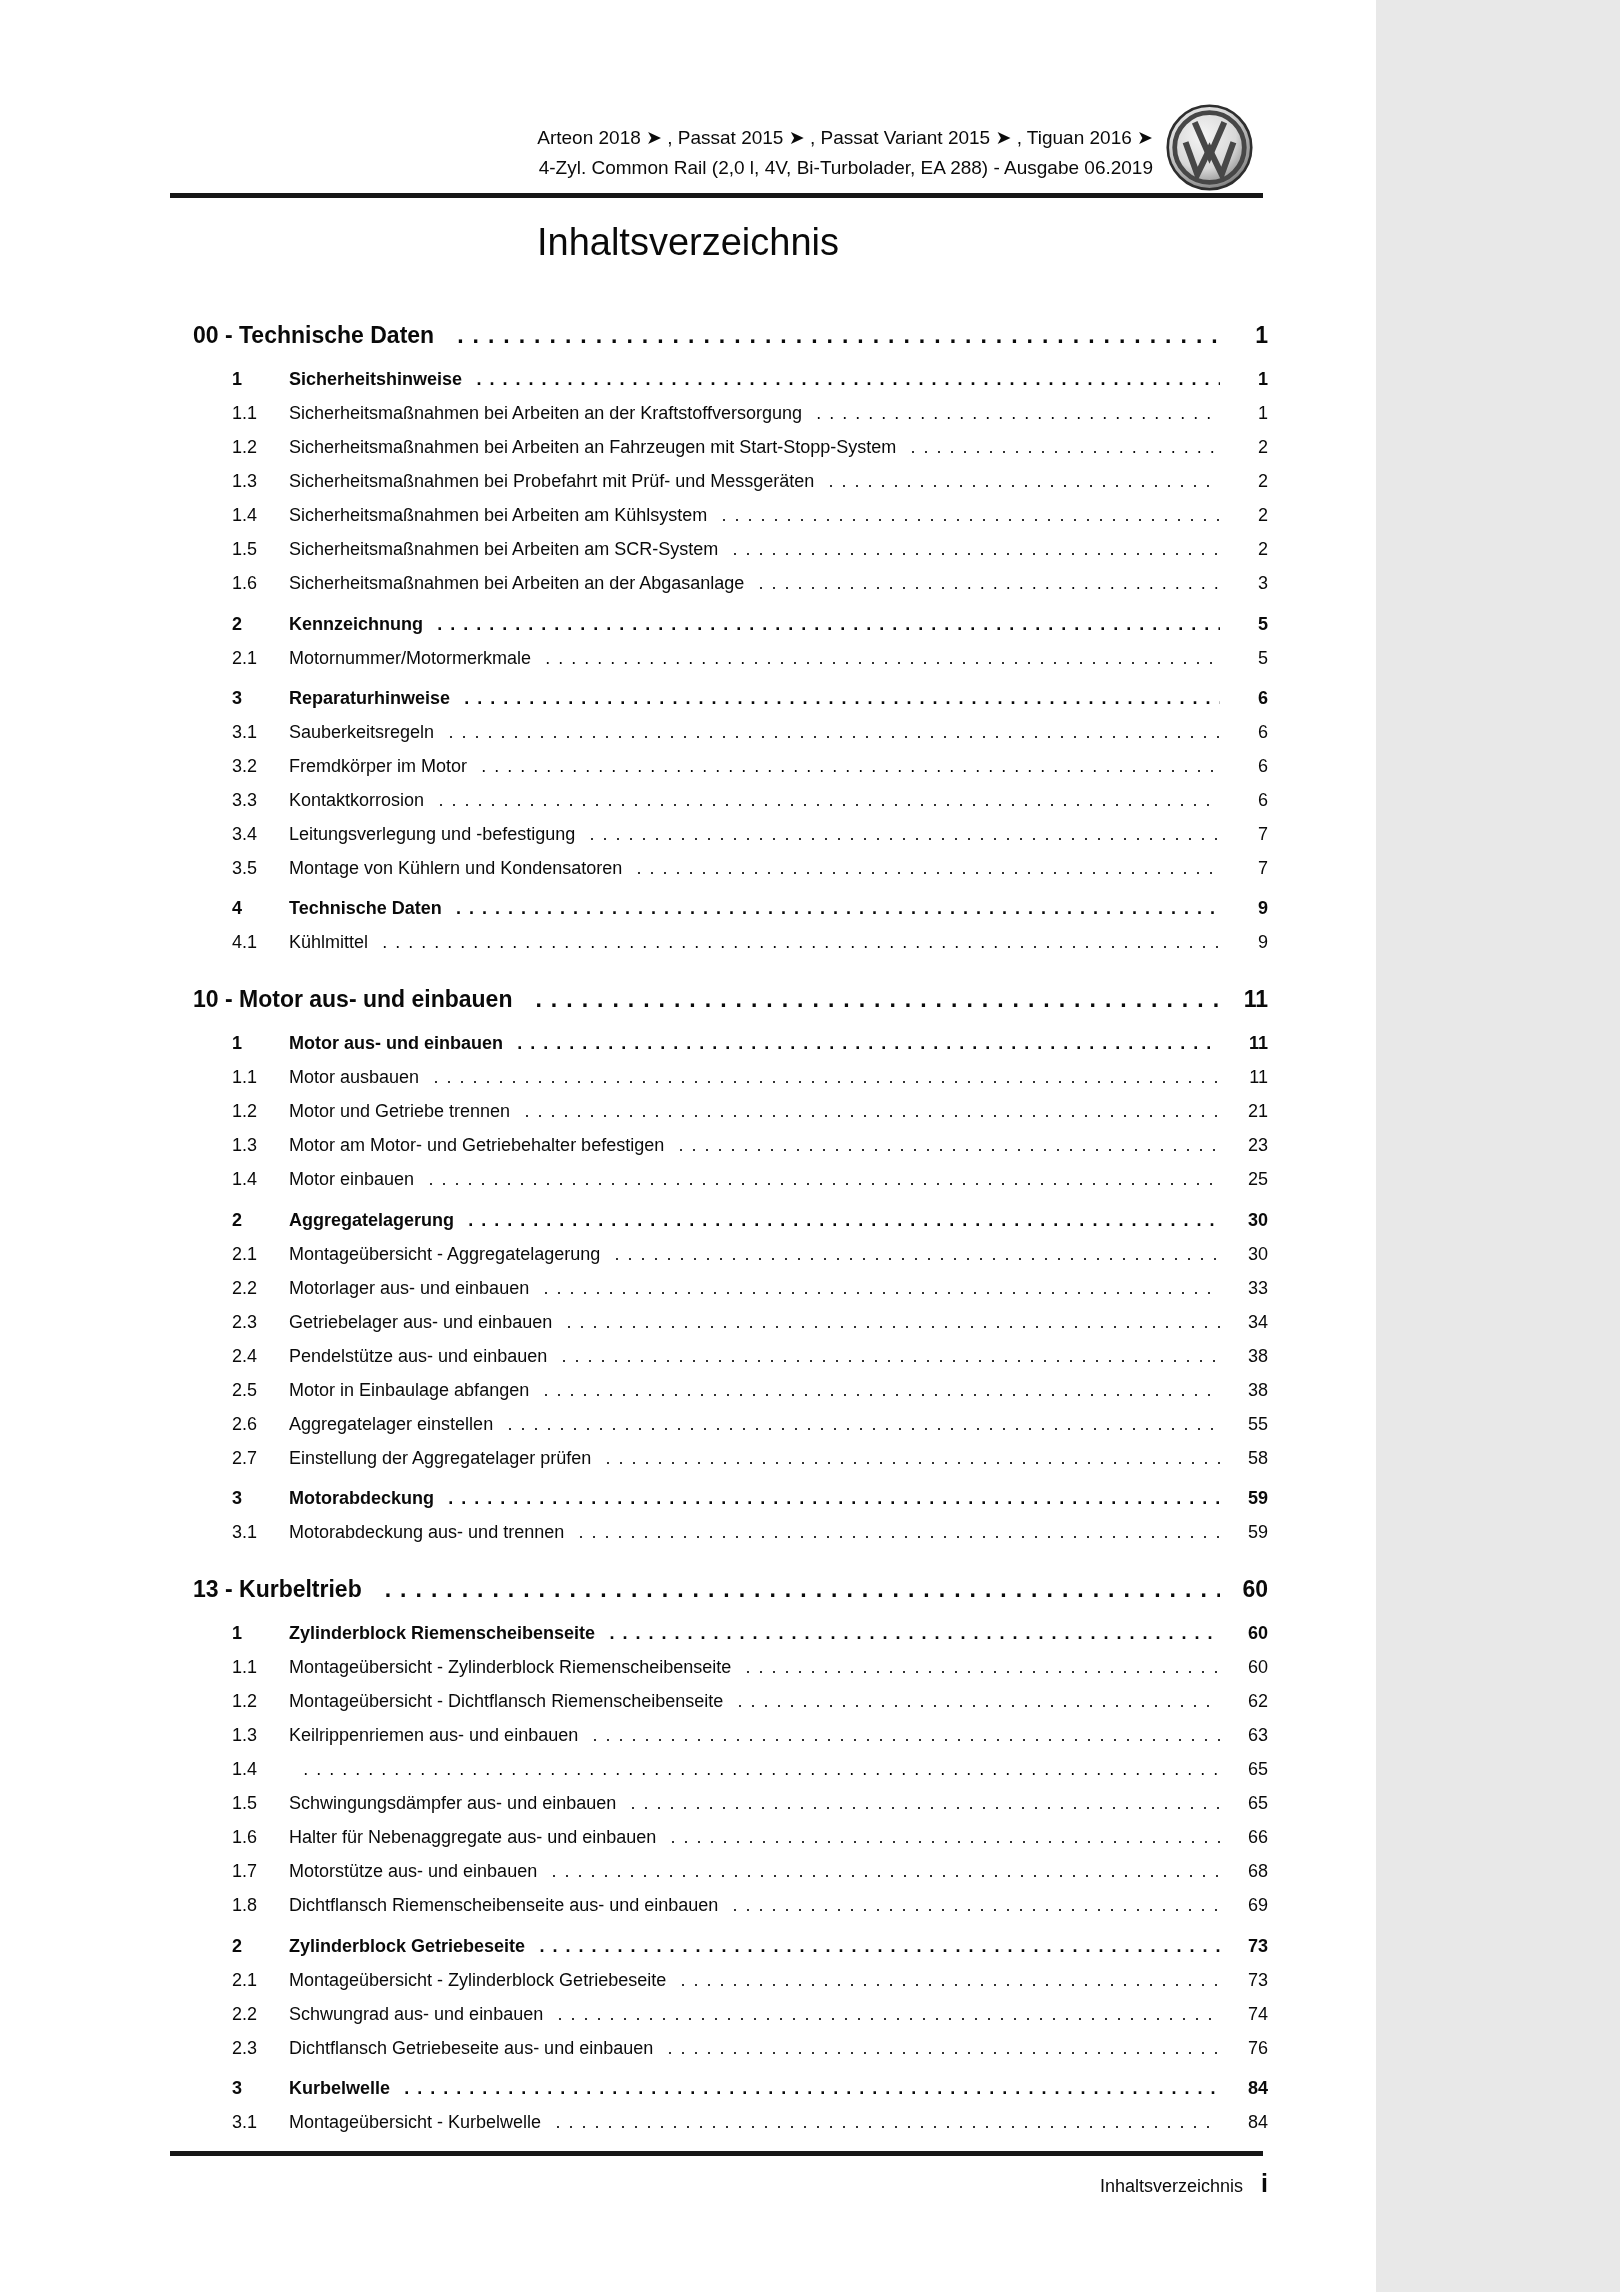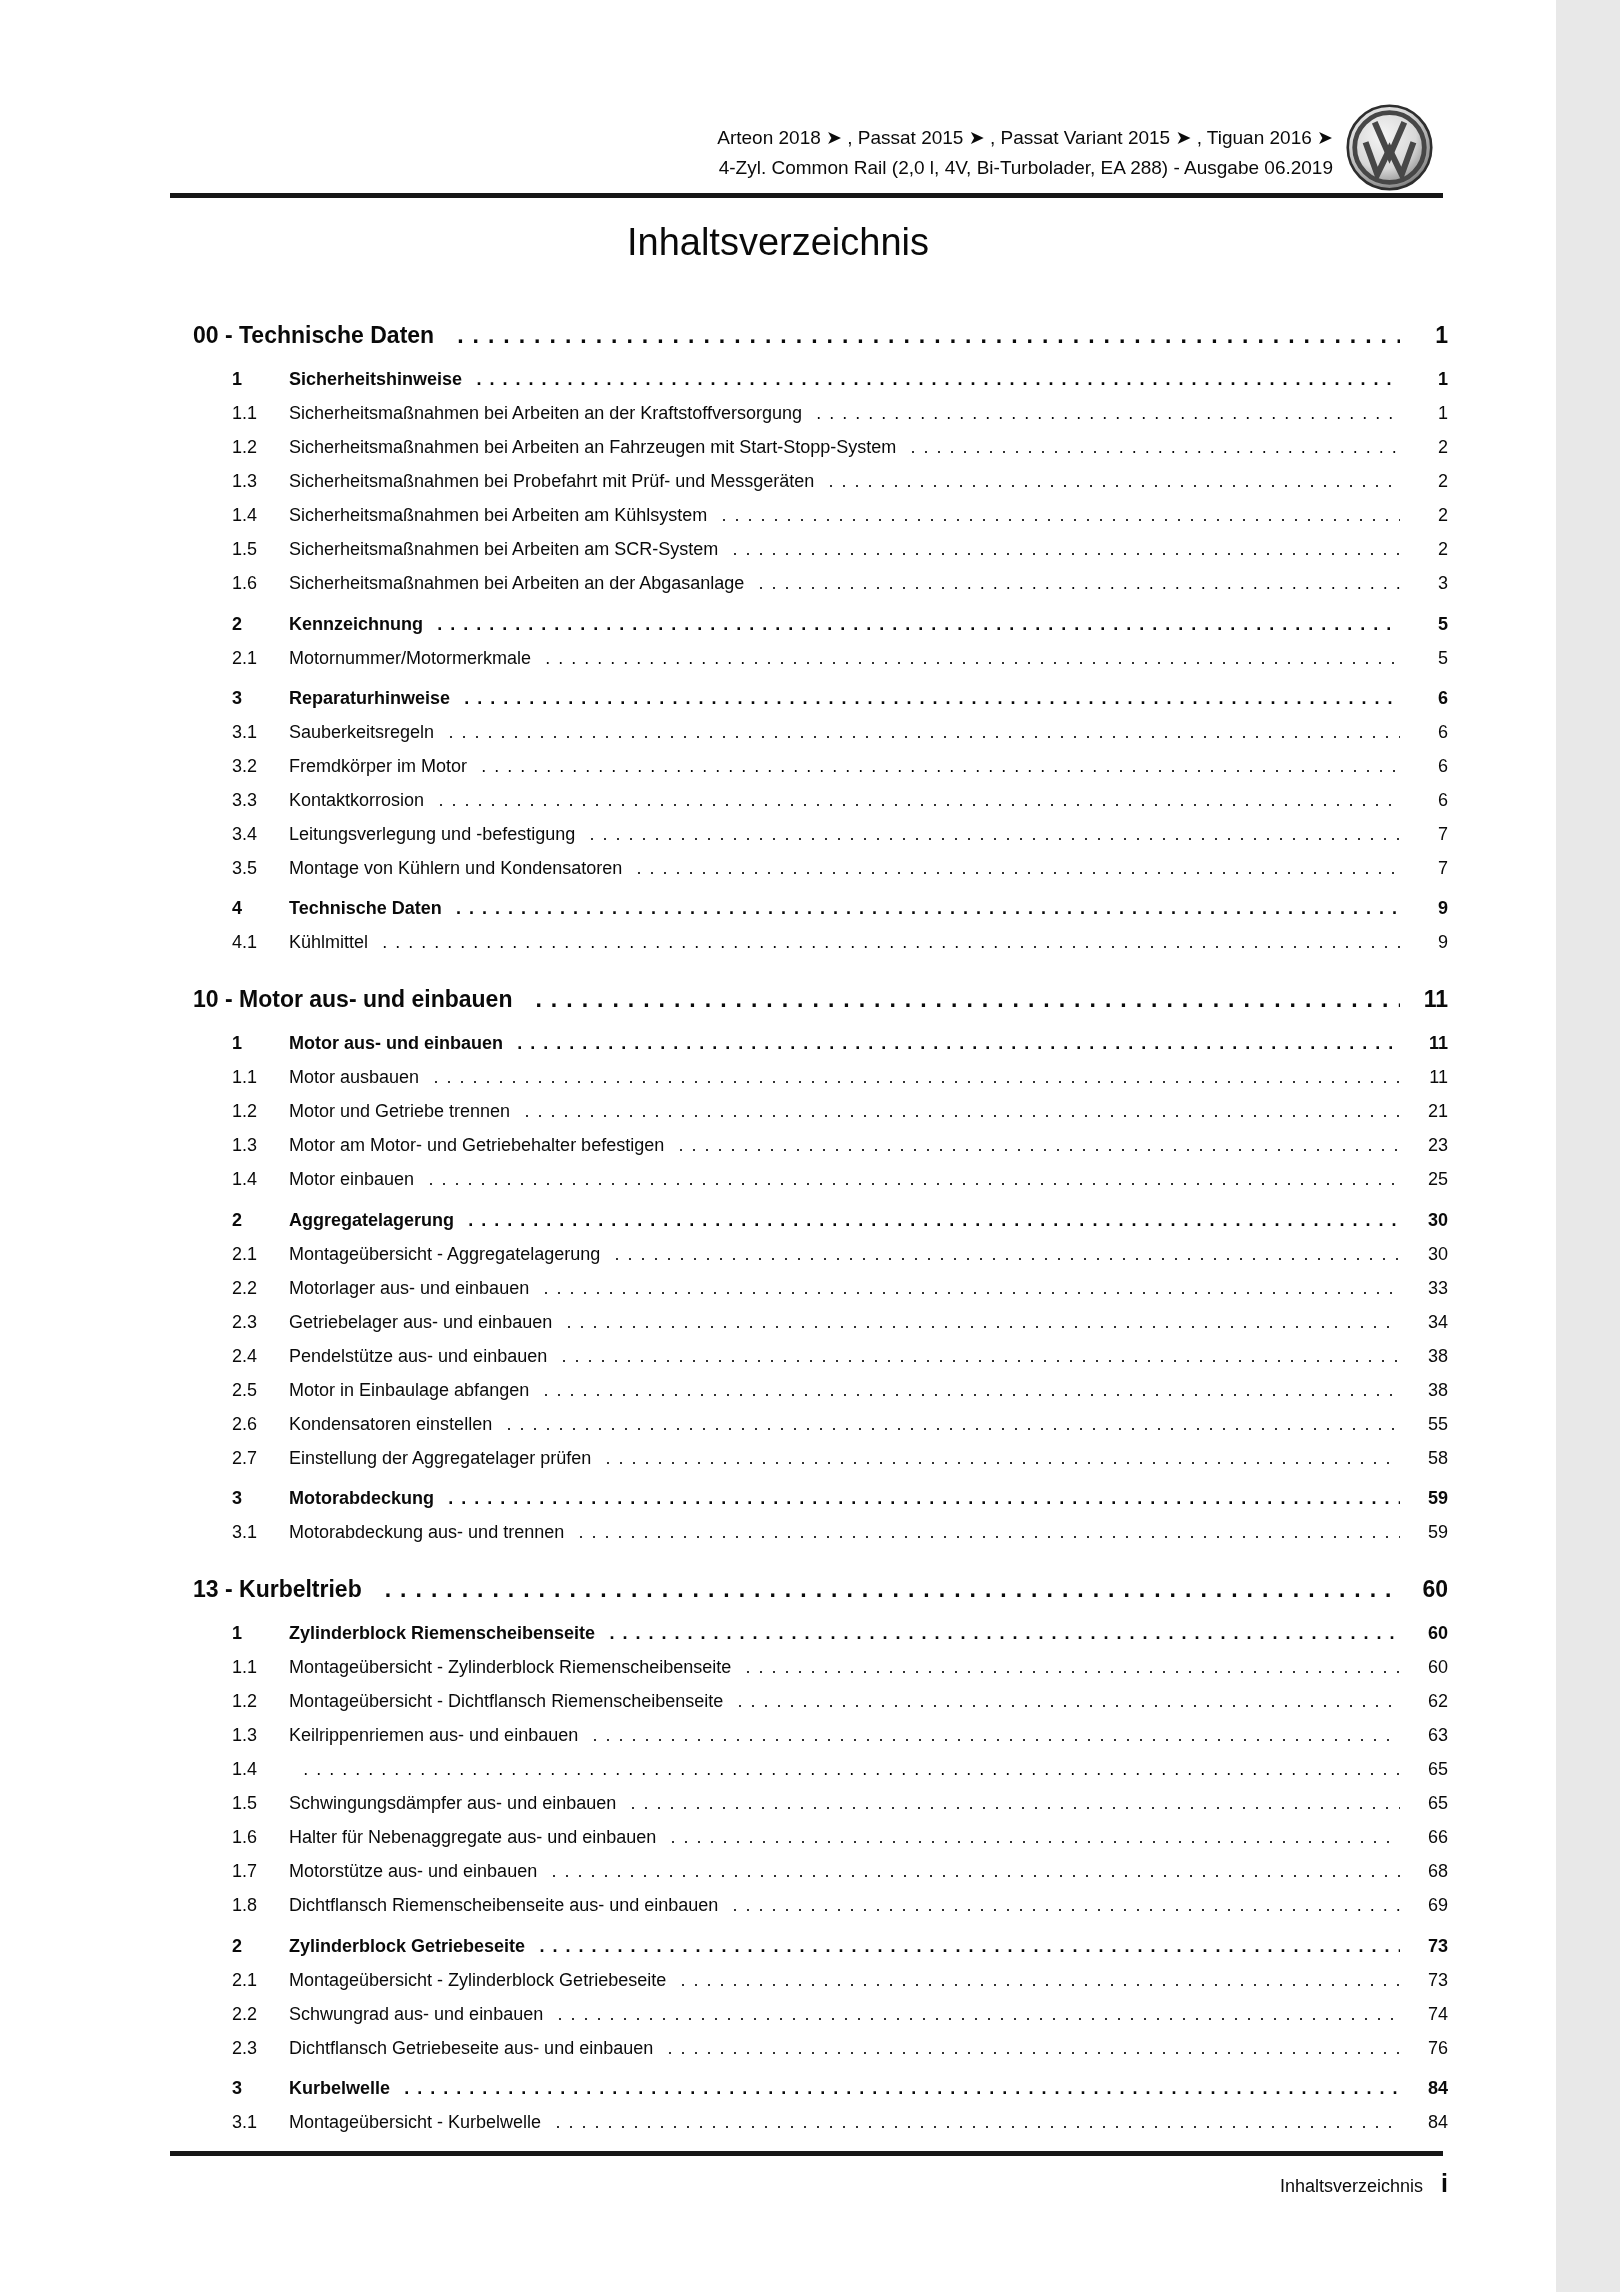--- a/index.html
+++ b/index.html
@@ -1,18 +1,18 @@
 <!DOCTYPE html>
 <html style="font-size:14.3px"><head>
 <meta charset="utf-8">
 <style>
   html,body{margin:0;padding:0;background:#e8e8e8;}
   .page{
     position:relative;
-    width:1556px;height:2293px;
+    width:1376px;height:2293px;
     background:#ffffff;
     font-family:"Liberation Sans","DejaVu Sans",sans-serif;
     color:#0a0a0a;
     overflow:hidden;
   }
   
   .header-text{
     position:absolute; top:123px; right:223px;
     text-align:right; font-size:19px; line-height:29.6px; white-space:nowrap;
   }
@@ -252,21 +252,21 @@
         <span class="pagenum">38</span>
       </div>
       <div class="row entry-row">
         <span class="num">2.5</span>
         <span class="etitle">Motor in Einbaulage abfangen</span>
         <span class="leader">................................................................................................................................................................</span>
         <span class="pagenum">38</span>
       </div>
       <div class="row entry-row">
         <span class="num">2.6</span>
-        <span class="etitle">Kondensatoren einstellen</span>
+        <span class="etitle">Aggregatelager einstellen</span>
         <span class="leader">................................................................................................................................................................</span>
         <span class="pagenum">55</span>
       </div>
       <div class="row entry-row">
         <span class="num">2.7</span>
         <span class="etitle">Einstellung der Aggregatelager prüfen</span>
         <span class="leader">................................................................................................................................................................</span>
         <span class="pagenum">58</span>
       </div>
       <div class="row entry-row section">

